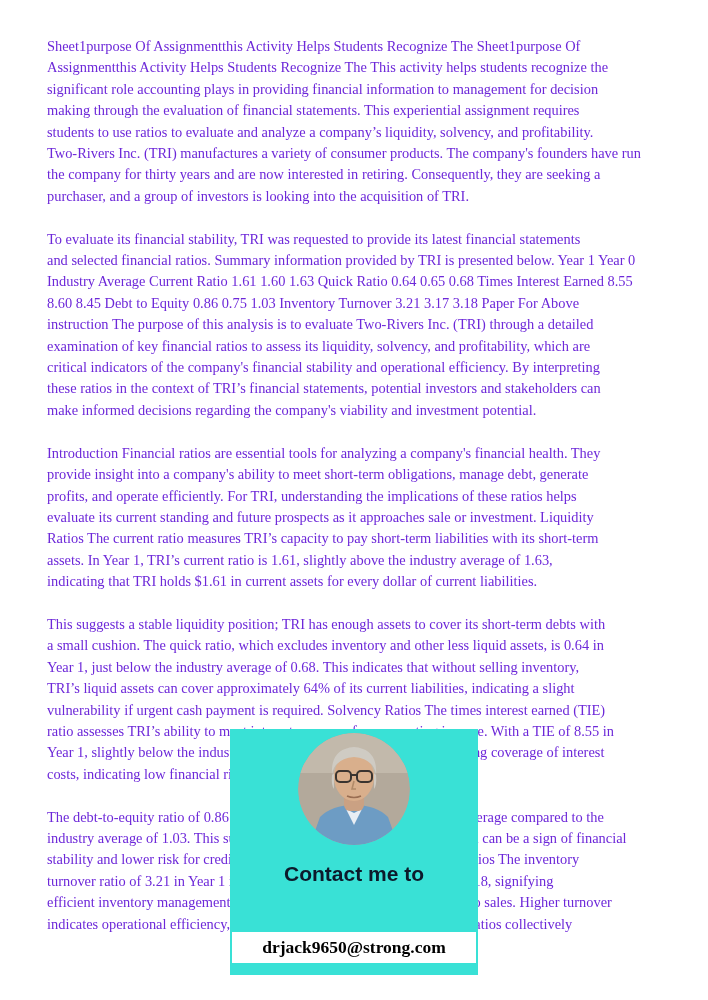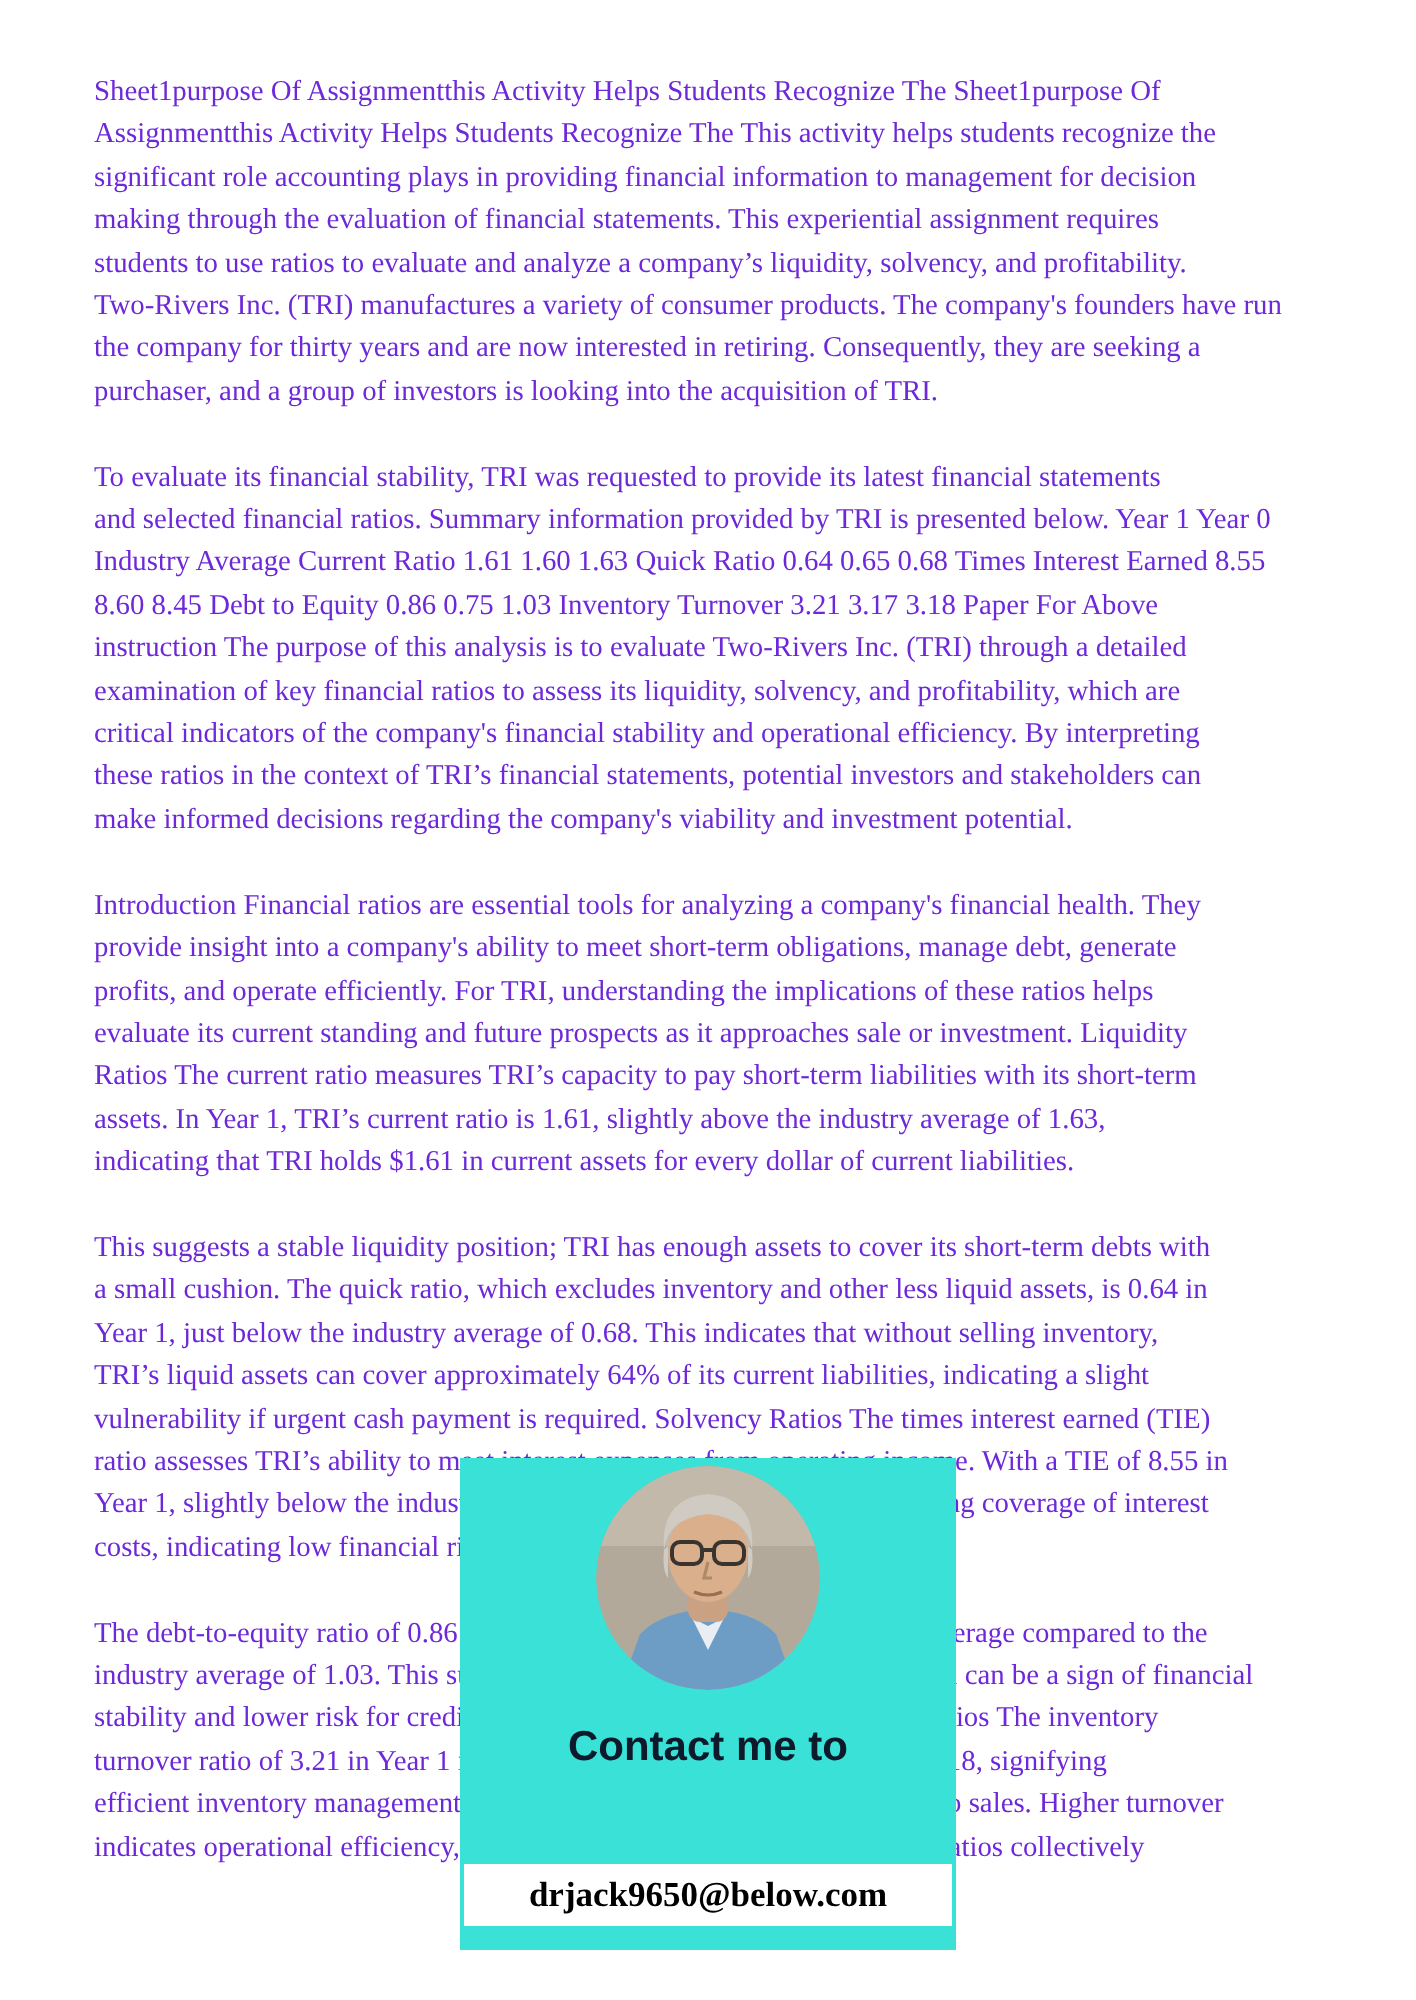--- a/index.html
+++ b/index.html
@@ -148,15 +148,15 @@
 
         <path d="M56 48 L54 56 L58 56" fill="none" stroke="#b08a68" stroke-width="1.6"></path>
         <path d="M49 63 Q56 66 63 63" fill="none" stroke="#9a6e52" stroke-width="1.6"></path>
       </g>
     </svg>
   </div>
   <div class="cta">
     <div>Contact me to</div>
   </div>
   <div class="email-strip">
-    <span>drjack9650@below.com</span>
+    <span>drjack9650@strong.com</span>
   </div>
 </div>
 
 </body></html>

